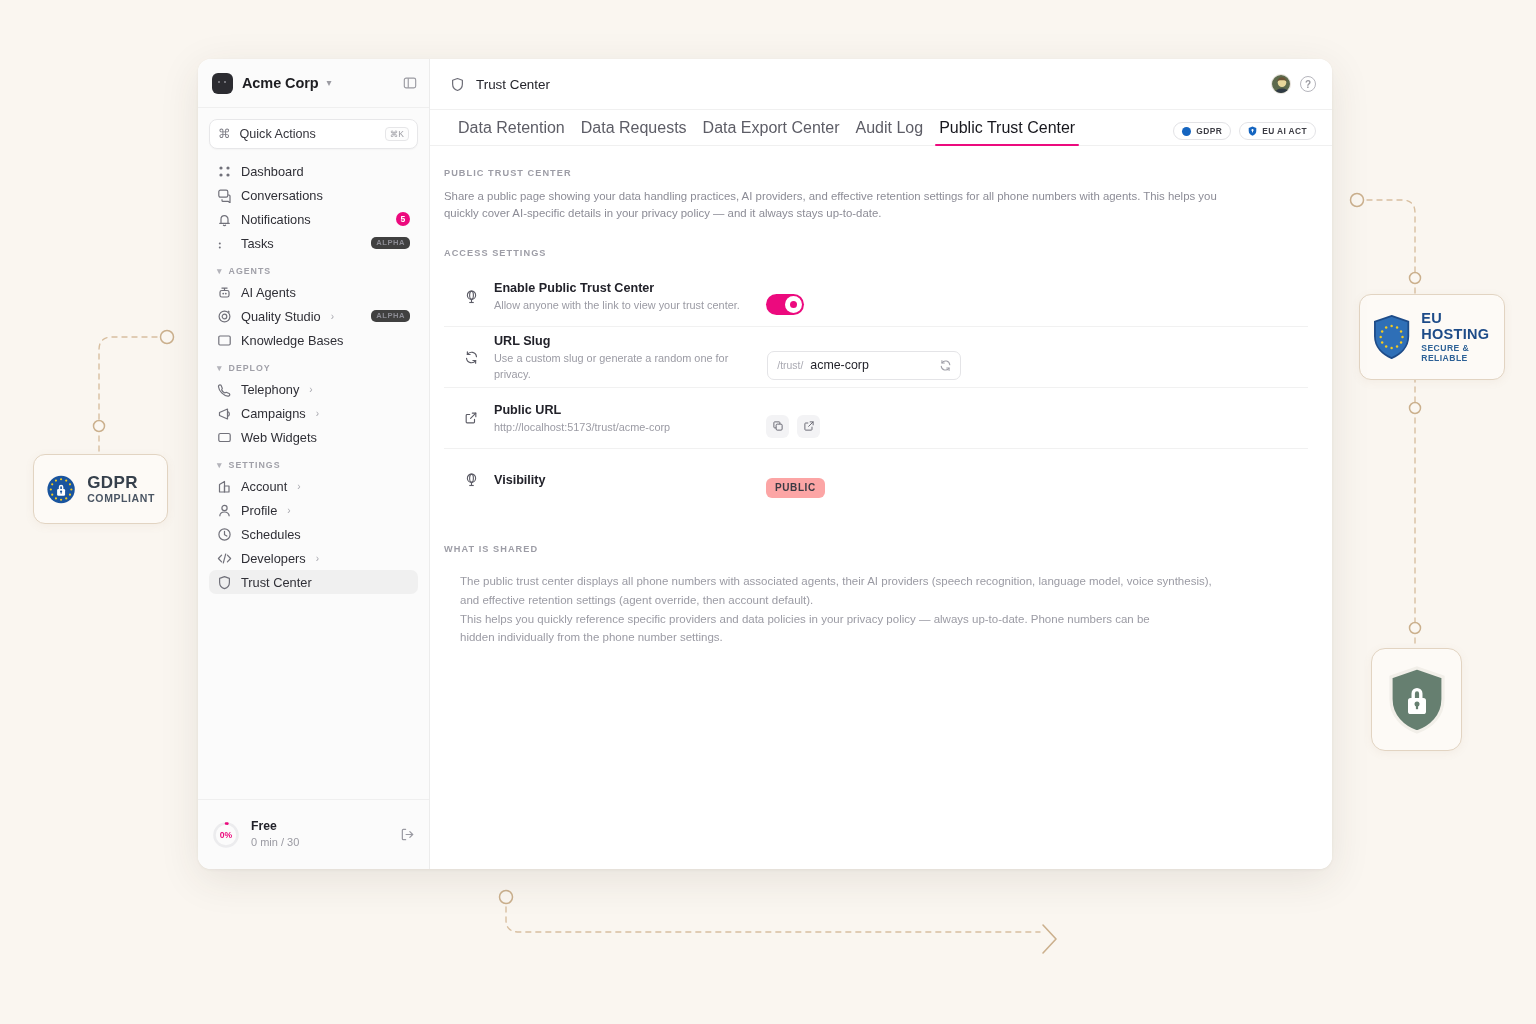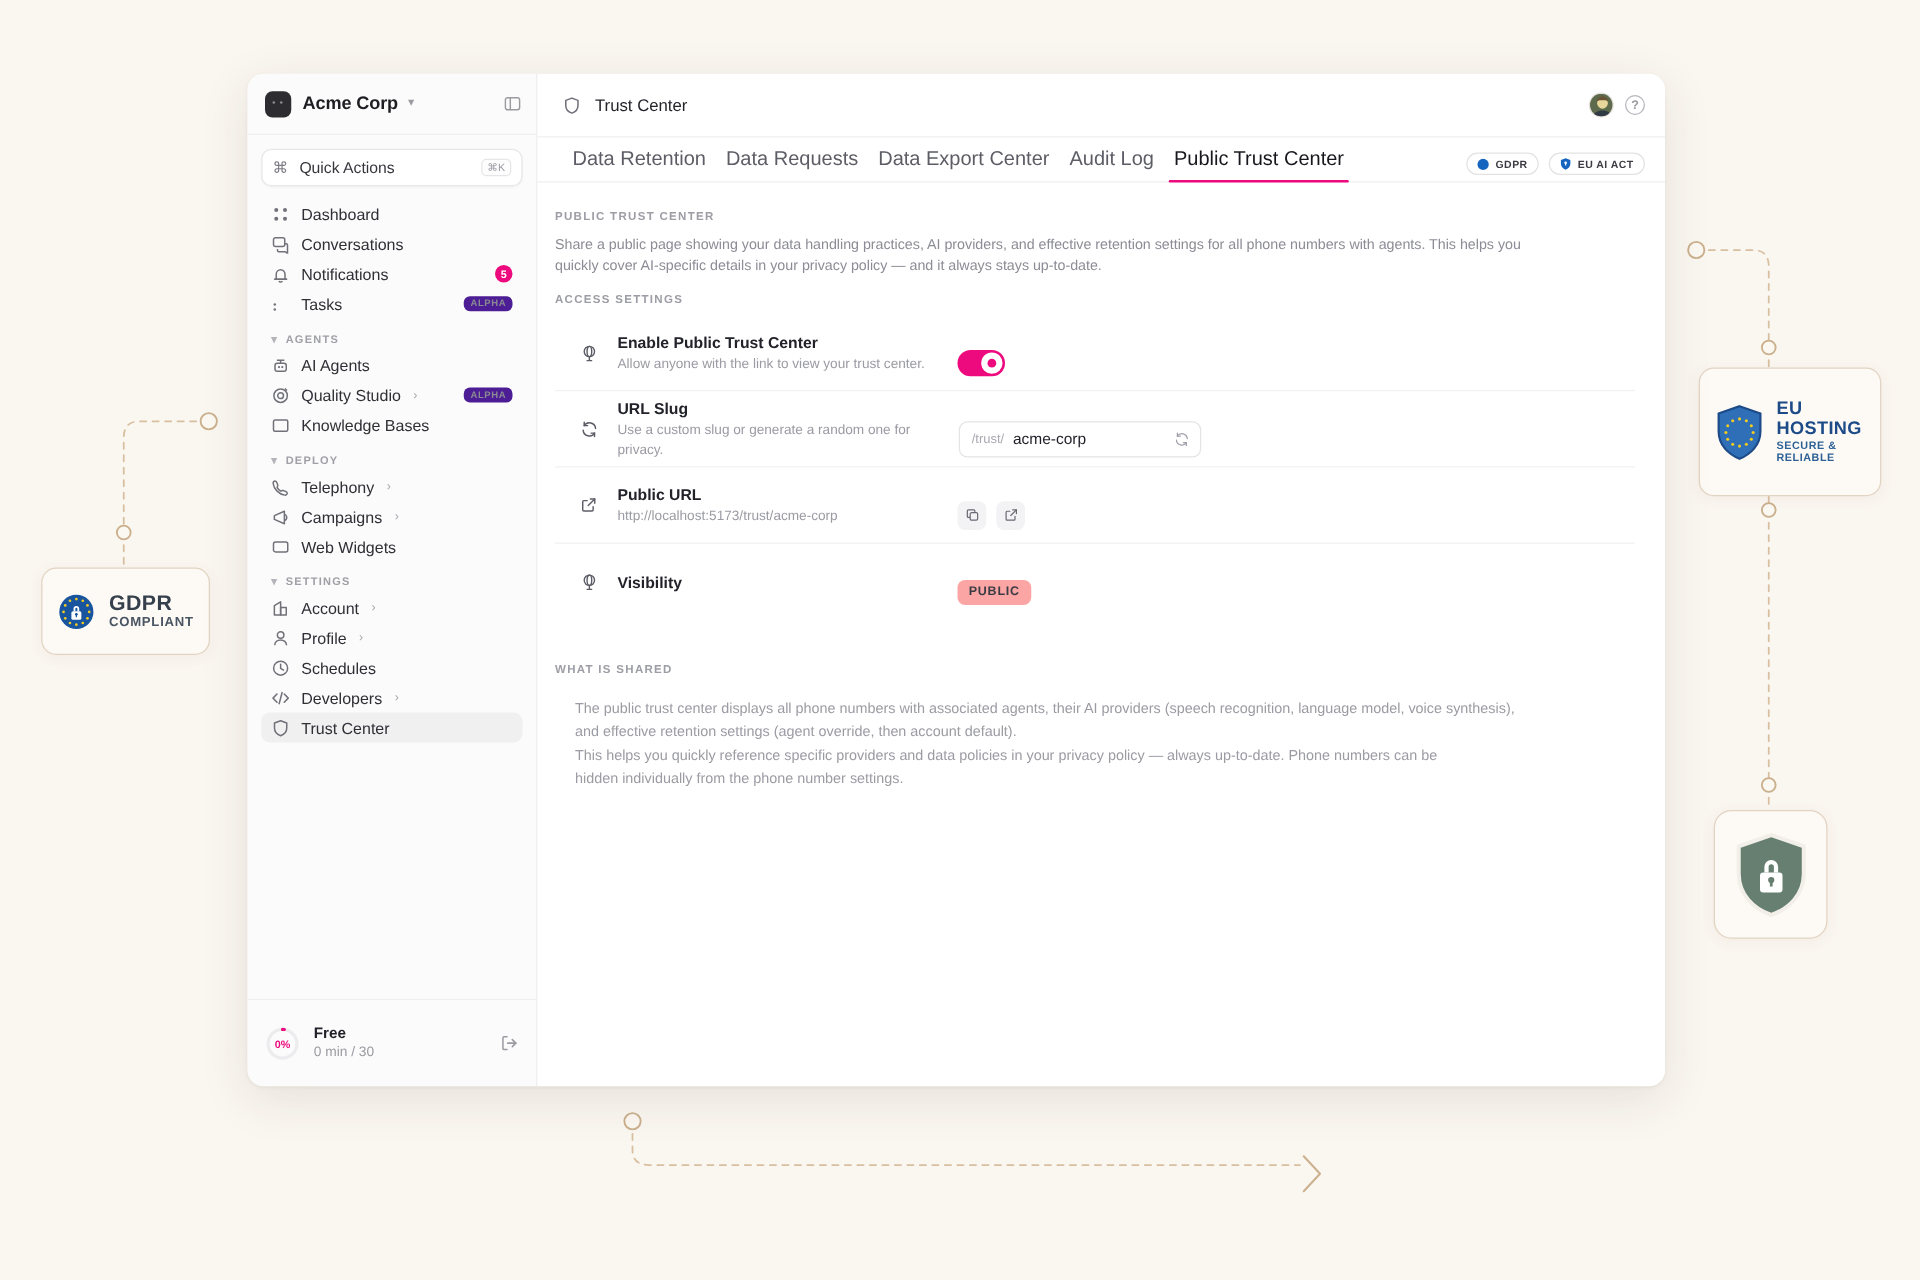--- a/index.html
+++ b/index.html
@@ -16,21 +16,21 @@
 
   .badge-card {
     position: absolute;
     background: #fdfaf6;
     border: 1px solid #e2d4c2;
     border-radius: 12px;
     display: flex; align-items: center;
     box-shadow: 0 2px 10px rgba(150,120,80,0.07);
   }
   #gdpr-badge { left: 33px; top: 454px; width: 135px; height: 70px; padding: 0 12px; gap: 11px; }
-  #eu-hosting-badge { left: 1359px; top: 294px; width: 146px; height: 103px; padding: 0 12px; gap: 10px; }
+  #eu-hosting-badge { left: 1359px; top: 294px; width: 146px; height: 86px; padding: 0 12px; gap: 10px; }
   #lock-badge { left: 1371px; top: 648px; width: 91px; height: 103px; justify-content: center; border-radius: 14px; }
 
   .gdpr-text-main { font-size: 17px; font-weight: 700; color: #36404c; letter-spacing: .4px; line-height: 1.05; }
   .gdpr-text-sub  { font-size: 10.5px; font-weight: 700; color: #4a5563; letter-spacing: .6px; }
   .euh-text-main { font-size: 14.5px; font-weight: 700; color: #1d4b88; letter-spacing: .3px; line-height: 1.1; }
   .euh-text-sub  { font-size: 8.6px; font-weight: 700; color: #2d6196; letter-spacing: .45px; }
 
   
   #app-window {
     position: absolute; left: 198px; top: 59px;
@@ -83,21 +83,21 @@
     font-size: 12.8px; color:#2f2f36; cursor:pointer;text-align:center;
   }
   .nav-item .ico { width:15px; height:15px; display:flex; align-items:center; justify-content:center; color:#71717a; flex:none; }
   .nav-item.active { background:#f0f0f0; }
   .nav-caret { color:#a8a8af; font-size:10px; margin-left:1px; }
   .badge-pink {
     margin-left:auto; background:#ec0a7e; color:#fff; font-size:8.6px; font-weight:700;
     min-width:14px; height:14px; border-radius:7px; display:flex; align-items:center; justify-content:center; padding:0 4px;
   }
   .badge-alpha {
-    margin-left:auto; background:#4c1d95; color:#8b8b93; font-size:7.6px; font-weight:700;
+    margin-left:auto; background:#404040; color:#8b8b93; font-size:7.6px; font-weight:700;
     letter-spacing:.5px; border-radius:5px; padding:2.5px 5px; line-height:1;
   }
   .nav-section {
     display:flex; align-items:center; gap:6px; padding: 11px 8px 4px 8px;
     font-size:8.8px; font-weight:700; letter-spacing:1px; color:#a0a0a8;
   }
   .nav-section .sec-caret { font-size:9px; color:#b4b4bb; }
 
   #sidebar-footer {
     border-top:1px solid #efefef; height: 70px;
@@ -540,21 +540,21 @@
               </span>
               <span>EU AI ACT</span>
             </div>
           </div>
       </div>
 
       <div id="content">
         <div class="section-label">PUBLIC TRUST CENTER</div>
         <p class="section-desc">Share a public page showing your data handling practices, AI providers, and effective retention settings for all phone numbers with agents. This helps you quickly cover AI-specific details in your privacy policy — and it always stays up-to-date.</p>
 
-        <div class="section-label" style="margin-top:12px;">ACCESS SETTINGS</div>
+        <div class="section-label" style="margin-top:26px;">ACCESS SETTINGS</div>
 
         <div class="rows">
 
           <div class="row">
             <span class="row-ico">
               <svg width="15" height="15" viewBox="0 0 16 16" fill="none" stroke="currentColor" stroke-width="1.2">
                 <circle cx="8" cy="6.6" r="4.4"></circle>
                   <ellipse cx="8" cy="6.6" rx="2" ry="4.4"></ellipse>
                   <line x1="8" y1="11" x2="8" y2="14.4"></line>
                   <line x1="5.6" y1="14.4" x2="10.4" y2="14.4"></line>

